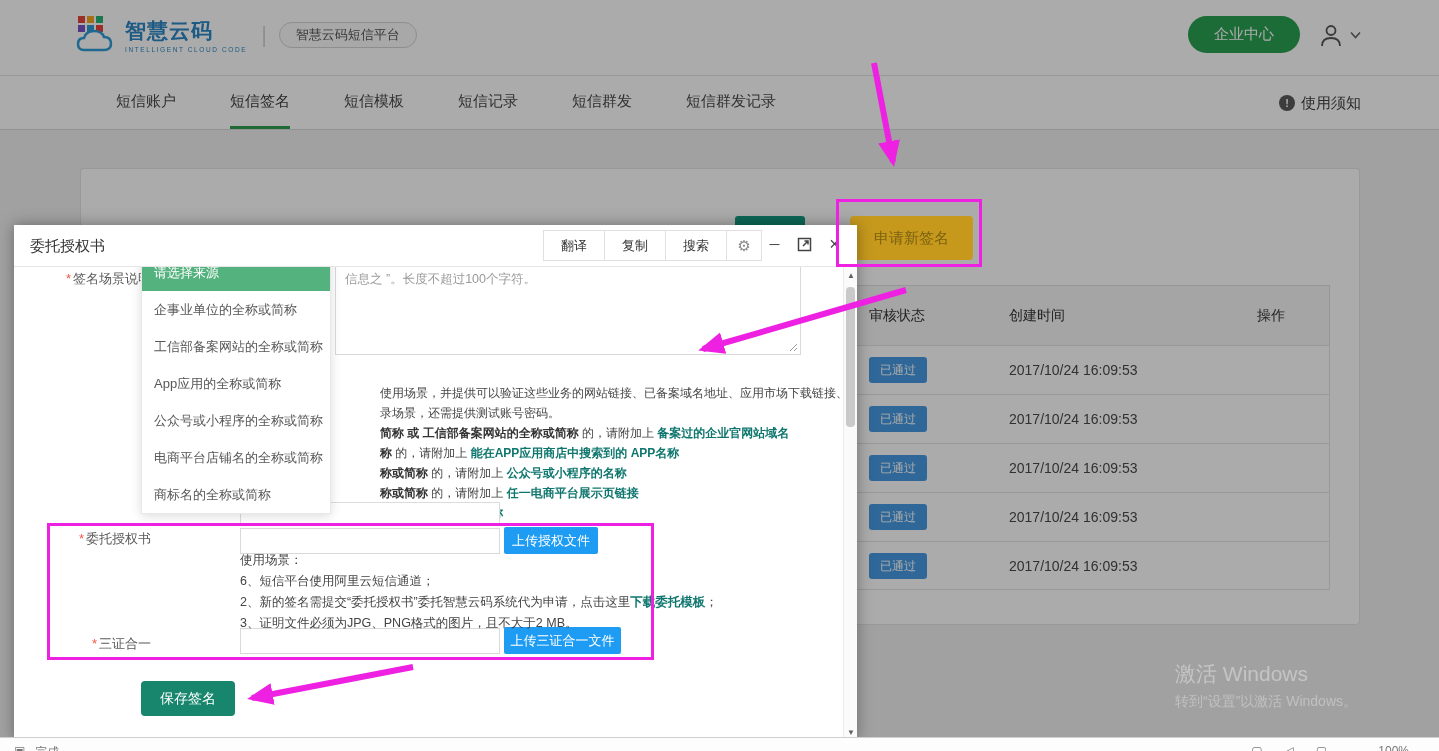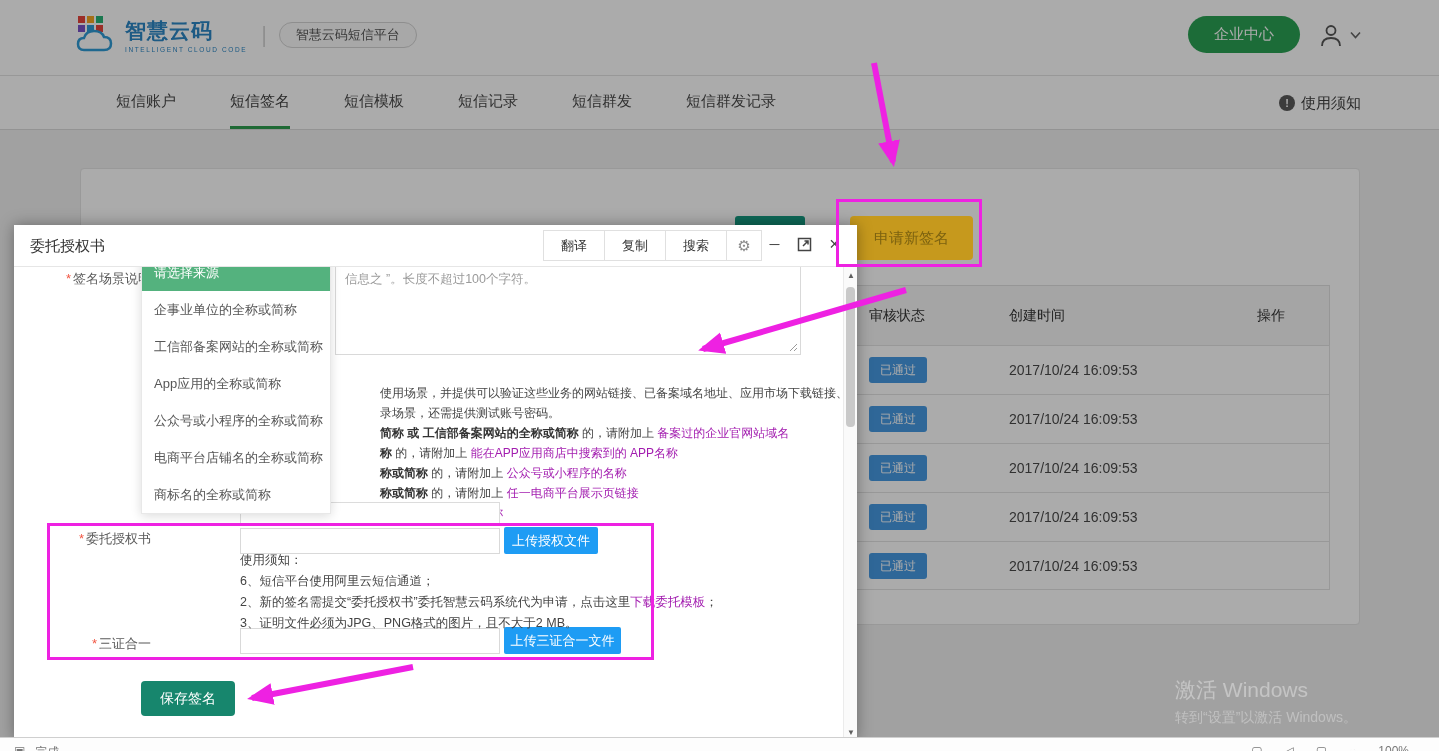--- a/index.html
+++ b/index.html
@@ -32,21 +32,21 @@
   .tbl-head { height:60px; background:#f6f6f6; border:1px solid #e0e0e0; border-bottom:none; color:#333; }
   .tbl-row { height:49px; border:1px solid #e3e3e3; border-bottom:none; color:#4a4a4a; }
   .tbl-row:last-child { border-bottom:1px solid #e3e3e3; }
   .tc1 { padding-left:78px; } .tc2 { padding-left:16px; } .tc3 { padding-left:16px; }
   .badge-pass { display:inline-block; width:58px; height:26px; line-height:26px; text-align:center; background:#479ae3; color:#fff; font-size:12px; border-radius:3px; }
 
   
   #dim { position:absolute; left:0; top:0; width:1439px; height:737px; background:rgba(0,0,0,0.33); z-index:10; }
 
   
-  .wm { position:absolute; left:1175px; top:676px; z-index:15; color:rgba(255,255,255,0.38); }
+  .wm { position:absolute; left:1175px; top:660px; z-index:15; color:rgba(255,255,255,0.38); }
   .wm-1 { font-size:21px; }
   .wm-2 { font-size:14px; margin-top:5px; color:rgba(255,255,255,0.33); }
 
   
   .gold-btn { position:absolute; left:850px; top:216px; width:123px; height:44px; background:#c6991d; border-radius:4px; color:#7c6210; font-size:15px; display:flex; align-items:center; justify-content:center; z-index:25; }
 
   
   #modal { position:absolute; left:14px; top:225px; width:843px; height:515px; background:#fff; z-index:30; box-shadow:0 0 14px rgba(0,0,0,0.35); }
   .m-hdr { position:absolute; left:0; top:0; width:100%; height:42px; background:#fff; border-bottom:1px solid #e6e6e6; z-index:6; }
   .m-title { position:absolute; left:16px; top:12px; font-size:15px; color:#333; }
@@ -65,21 +65,21 @@
   .ta-resize { position:absolute; right:2px; bottom:2px; }
 
   .dropdown { position:absolute; left:127px; top:28px; width:190px; background:#fff; border:1px solid #e8e8e8; box-shadow:0 2px 10px rgba(0,0,0,0.14); z-index:3; }
   .dd-item { height:37px; line-height:37px; padding-left:12px; font-size:13px; color:#575757; background:#fff; cursor:pointer; white-space:nowrap; }
   .dd-item.selected { background:#54b27e; color:#fff; }
 
   .guides { position:absolute; left:322px; top:158px; width:492px; z-index:2;margin-left:44px; }
   .g-line { height:20px; line-height:20px; font-size:12px; color:#444; white-space:nowrap; }
   .seg-n { color:#444; }
   .seg-b { color:#333; font-weight:bold; }
-  .seg-r { color:#a21caf; font-weight:normal; }
+  .seg-r { color:#0f766e; font-weight:bold; }
 
   .partial-input { position:absolute; left:226px; top:277px; width:260px; height:22px; border:1px solid #dcdcdc; background:#fff; z-index:2; }
 
   .m-input { position:absolute; width:260px; height:26px; border:1px solid #d9d9d9; background:#fff; font-size:13px; padding:0 6px; color:#333; }
   .up-btn { position:absolute; height:27px; background:#1e9cf4; color:#fff; font-size:13px; border:none; border-radius:2px; display:flex; align-items:center; justify-content:center; cursor:pointer; }
 
   .notes { position:absolute; left:226px; top:325px; z-index:2; }
   .note-line { height:21px; line-height:21px; font-size:12.5px; color:#444; white-space:nowrap; }
 
   .save-btn { position:absolute; left:127px; top:456px; width:94px; height:35px; background:#17866d; border:none; border-radius:4px; color:#fff; font-size:14px; cursor:pointer; z-index:2; }
@@ -228,21 +228,21 @@
         <div class="dd-item">公众号或小程序的全称或简称</div>
         <div class="dd-item">电商平台店铺名的全称或简称</div>
         <div class="dd-item">商标名的全称或简称</div>
       </div>
 
     <div class="m-label" style="left:41px; top:305px;"><span class="req-star">*</span><span>委托授权书</span></div>
     <div class="m-input" style="left:226px; top:303px;"></div>
     <button class="up-btn" style="left:490px; top:302px; width:94px;">上传授权文件</button>
 
     <div class="notes">
-      <div class="note-line">使用须知：</div>
+      <div class="note-line">使用场景：</div>
       <div id="notes-list">
           <div class="note-line"><span class="seg-n">6、短信平台使用阿里云短信通道；</span></div>
           <div class="note-line"><span class="seg-n">2、新的签名需提交“委托授权书”委托智慧云码系统代为申请，点击这里</span><span class="seg-r">下载委托模板</span><span class="seg-n">；</span></div>
           <div class="note-line"><span class="seg-n">3、证明文件必须为JPG、PNG格式的图片，且不大于2 MB。</span></div>
         </div>
     </div>
 
     <div class="m-label" style="left:41px; top:410px;"><span class="req-star">*</span><span>三证合一</span></div>
     <div class="m-input" style="left:226px; top:403px;"></div>
     <button class="up-btn" style="left:490px; top:402px; width:117px;">上传三证合一文件</button>

